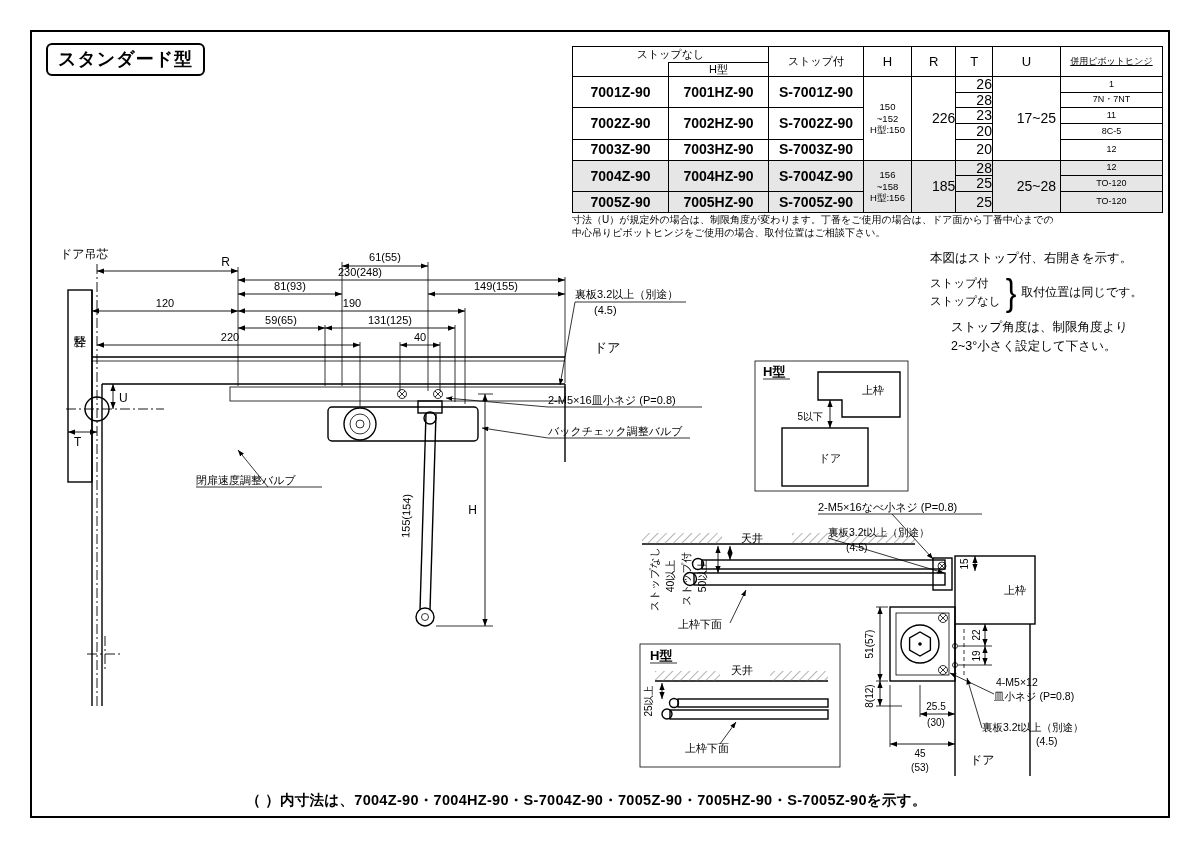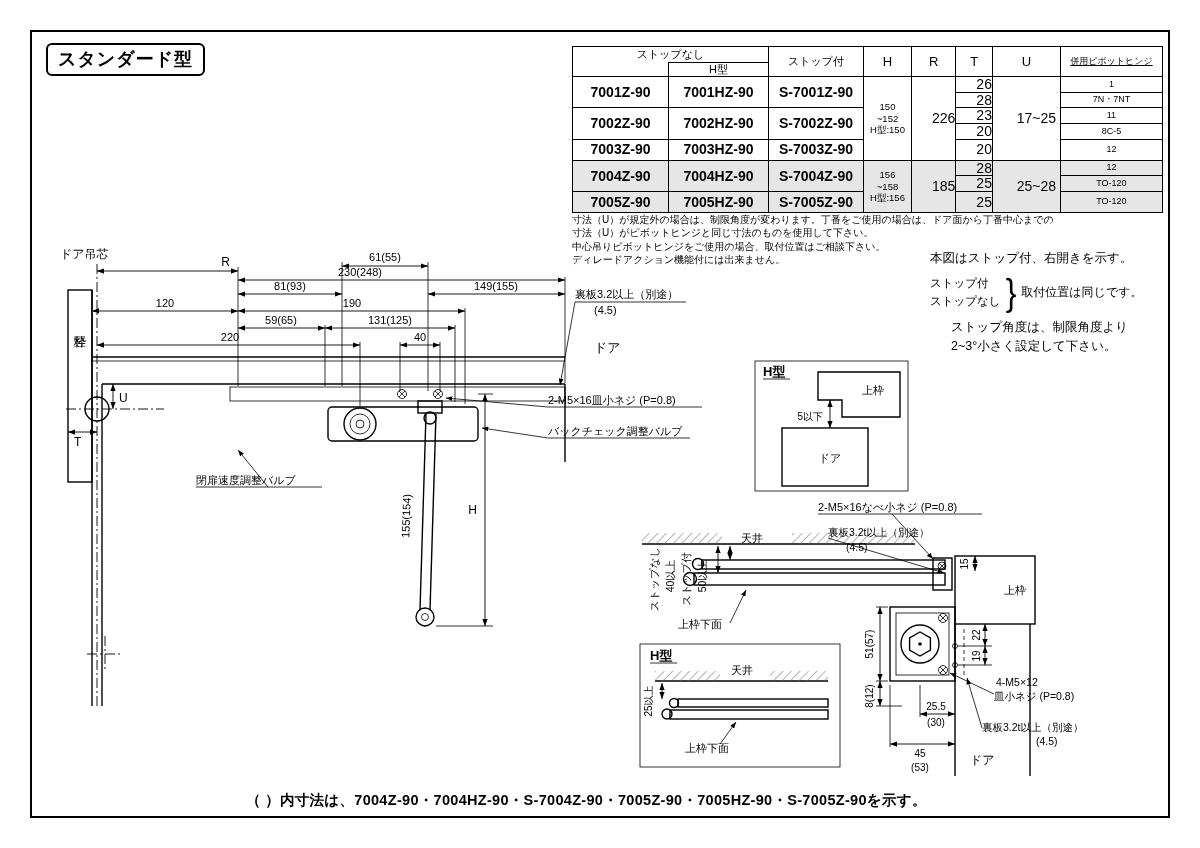--- a/index.html
+++ b/index.html
@@ -137,23 +137,21 @@
       <td rowspan="2" class="model">S-7005Z-90</td>
       <td rowspan="2" class="val">25</td>
       <td rowspan="2" class="pv">TO-120</td>
     </tr>
     <tr class="gray"></tr>
   </tbody>
 </table>
 
 <div class="table-notes">
   <div>寸法（U）が規定外の場合は、制限角度が変わります。丁番をご使用の場合は、ドア面から丁番中心までの</div>
-  <div>寸法（U）がピボットヒンジと同じ寸法のものを使用して下さい。</div>
   <div>中心吊りピボットヒンジをご使用の場合、取付位置はご相談下さい。</div>
-  <div>ディレードアクション機能付には出来ません。</div>
 </div>
 
 <div class="rn1">本図はストップ付、右開きを示す。</div>
 <div class="rn-brace">
   <div class="rn-stack">
     <div>ストップ付</div>
     <div>ストップなし</div>
   </div>
   <div class="rn-curly">}</div>
   <div class="rn-same">取付位置は同じです。</div>

